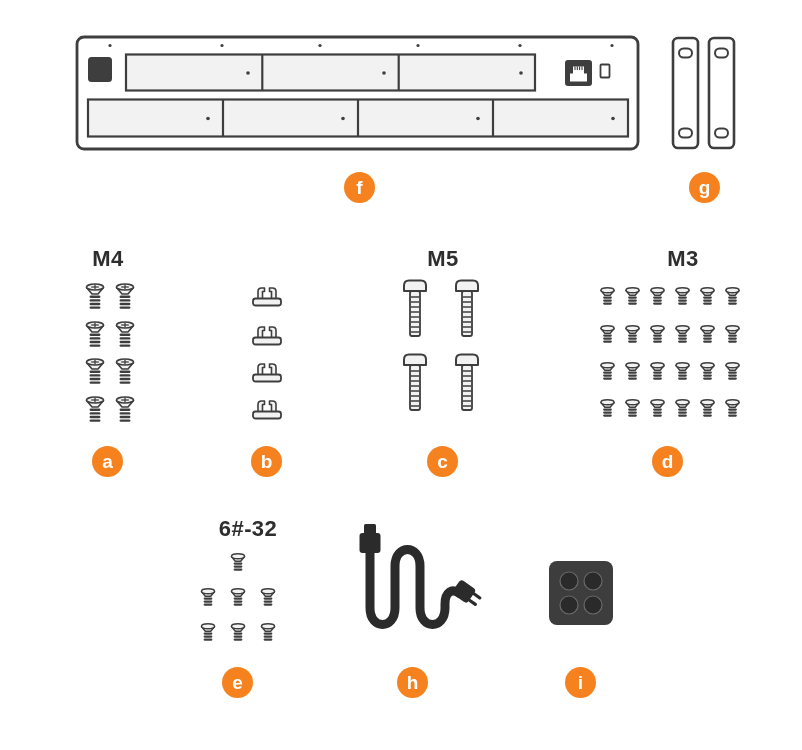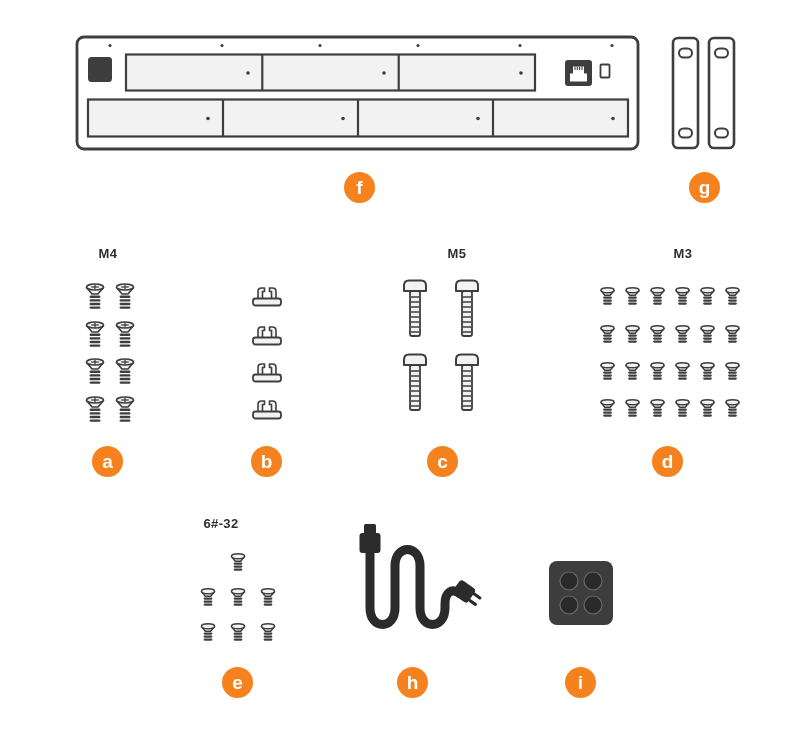--- a/index.html
+++ b/index.html
@@ -4,21 +4,21 @@
 <style>
   html,body{margin:0;padding:0;}
   body{
     width:802px;height:750px;background:#ffffff;
     font-family:"Liberation Sans",sans-serif;
   }
   .stage{position:relative;width:802px;height:750px;background:#fff;overflow:hidden;}
   .stage > svg{position:absolute;left:0;top:0;}
   .part-title{
     position:absolute;width:90px;text-align:center;
-    font-size:13px;font-weight:700;color:#2e2e2e;letter-spacing:.4px;
+    font-size:22px;font-weight:700;color:#2e2e2e;letter-spacing:.4px;
   }
   .badge{
     position:absolute;width:31px;height:31px;border-radius:50%;
     background:var(--color-accent,#F6821F);color:#fff;
     font-size:19px;font-weight:700;line-height:1;
     display:flex;align-items:center;justify-content:center;
   }
   
   .st{stroke:var(--color-outline,#3E3E3E);}
   .fl{fill:var(--color-fill_light,#F2F2F2);}
@@ -193,23 +193,23 @@
     <g>
       <rect x="549" y="561" width="64" height="64" rx="8" fill="#3d3d3d"></rect>
       <circle cx="569" cy="581" r="9" fill="#2a2a2a" stroke="#6a6a6a" stroke-width="1.2"></circle>
       <circle cx="593" cy="581" r="9" fill="#2a2a2a" stroke="#6a6a6a" stroke-width="1.2"></circle>
       <circle cx="569" cy="605" r="9" fill="#2a2a2a" stroke="#6a6a6a" stroke-width="1.2"></circle>
       <circle cx="593" cy="605" r="9" fill="#2a2a2a" stroke="#6a6a6a" stroke-width="1.2"></circle>
     </g>
   </svg>
 
   <div class="part-title" style="left:63px;top:246px">M4</div>
-  <div class="part-title" style="left:412px;top:246px">M5</div>
+  <div class="part-title" style="left:398px;top:246px">M5</div>
   <div class="part-title" style="left:638px;top:246px">M3</div>
-  <div class="part-title" style="left:176px;top:516px">6#-32</div>
+  <div class="part-title" style="left:203px;top:516px">6#-32</div>
 
   <div class="badge" style="left:344px;top:172px">f</div>
   <div class="badge" style="left:689px;top:172px">g</div>
   <div class="badge" style="left:92px;top:446px">a</div>
   <div class="badge" style="left:251px;top:446px">b</div>
   <div class="badge" style="left:427px;top:446px">c</div>
   <div class="badge" style="left:652px;top:446px">d</div>
   <div class="badge" style="left:222px;top:667px">e</div>
   <div class="badge" style="left:397px;top:667px">h</div>
   <div class="badge" style="left:565px;top:667px">i</div>

